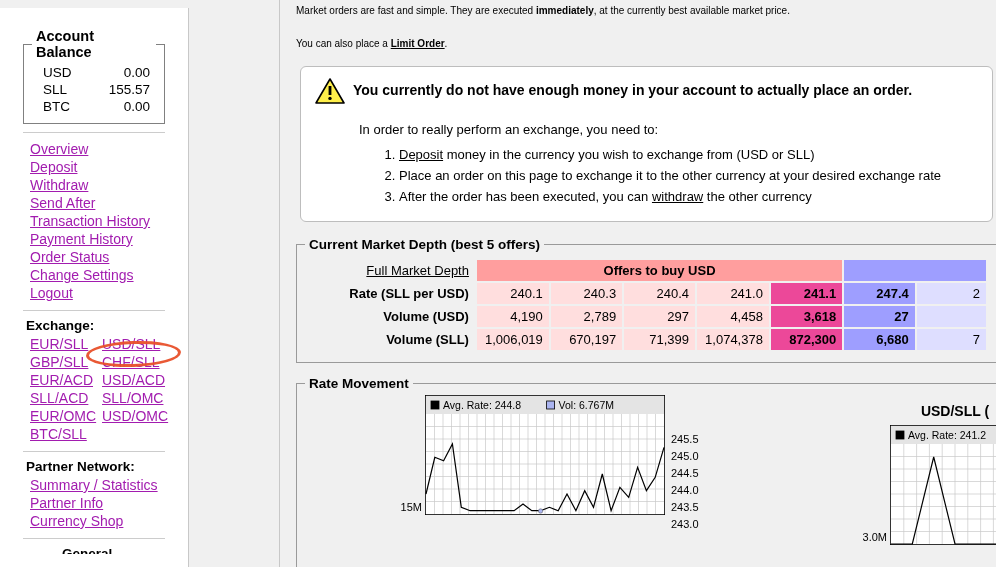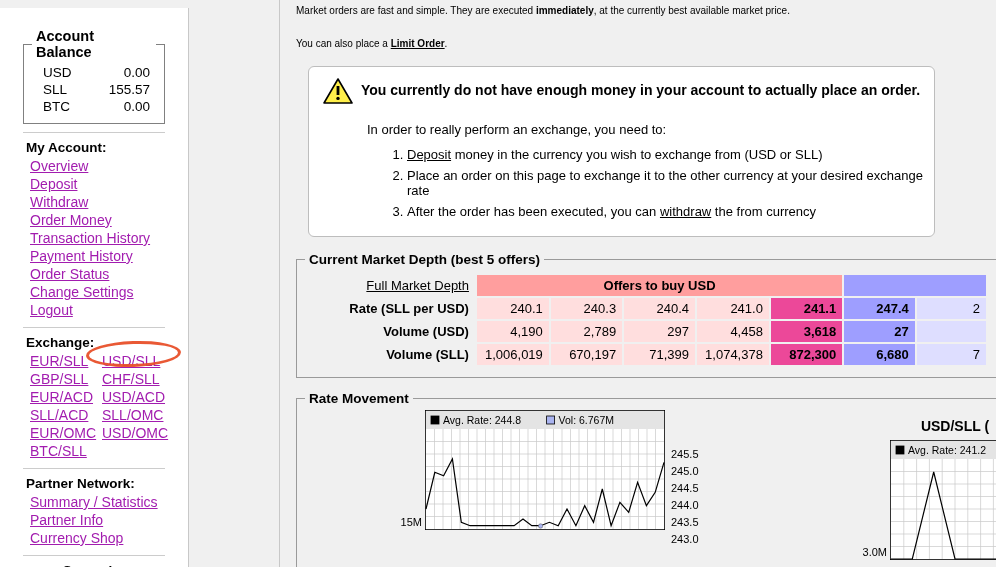--- a/index.html
+++ b/index.html
@@ -63,21 +63,21 @@
   #main {
     position: absolute; left: 281px; top: 0; width: 715px; height: 567px;
     background: #f0f0f0; padding: 0 0 0 15px; overflow: hidden;
   }
   .para { margin: 0; padding: 2px 0 0 0; font-size: 10px; line-height: 17px; }
   .para.second { padding-top: 16px; }
   a.ilink { color: #000; text-decoration: underline; font-weight: bold; cursor: pointer; }
   a.ilink.norm { font-weight: normal; }
 
   .warnbox {
-    margin: 14px 0 0 12px; width: 627px; background: #ffffff;
+    margin: 14px 0 0 4px; width: 693px; background: #ffffff;
     border: 1px solid #bdbdbd; border-radius: 6px; padding: 10px 3px 14px 14px;
   }
   .warnhead { display: flex; align-items: flex-start; gap: 8px; }
   .warnhead .wtext { font-weight: bold; font-size: 14px; padding-top: 5px; }
   .warnsub { padding: 14px 0 0 44px; font-size: 13px; }
   ol.steps { margin: 7px 0 0 0; padding-left: 84px; font-size: 13px; }
   ol.steps li { padding: 3px 0; }
 
   
   fieldset.panel {
@@ -134,26 +134,25 @@
         <tr>
           <td class="cur">BTC</td>
           <td class="amt">0.00</td>
         </tr>
       </tbody>
         </table>
     </fieldset>
 
     <hr class="sep">
 
-    <div class="sec-title">My Account:</div>
     <ul class="navlist">
       <li><a>Overview</a></li>
       <li><a>Deposit</a></li>
       <li><a>Withdraw</a></li>
-      <li><a>Order Money</a></li>
+      <li><a>Send After</a></li>
       <li><a>Transaction History</a></li>
       <li><a>Payment History</a></li>
       <li><a>Order Status</a></li>
       <li><a>Change Settings</a></li>
       <li><a>Logout</a></li>
     </ul>
 
     <hr class="sep">
 
     <div class="sec-title">Exchange:</div>
@@ -206,21 +205,21 @@
             <rect x="13.6" y="9" width="2.8" height="9" fill="#000000"></rect>
             <circle cx="15" cy="21.4" r="1.7" fill="#000000"></circle>
           </svg>
         </span>
         <span class="wtext">You currently do not have enough money in your account to actually place an order.</span>
       </div>
       <div class="warnsub">In order to really perform an exchange, you need to:</div>
       <ol class="steps">
         <li><a class="ilink norm">Deposit</a><span> money in the currency you wish to exchange from (USD or SLL)</span></li>
         <li><span>Place an order on this page to exchange it to the other currency at your desired exchange rate</span></li>
-        <li><span>After the order has been executed, you can </span><a class="ilink norm">withdraw</a><span> the from currency</span></li>
+        <li><span>After the order has been executed, you can </span><a class="ilink norm">withdraw</a><span> the other currency</span></li>
       </ol>
     </div>
 
     <fieldset class="panel">
       <legend>Current Market Depth (best 5 offers)</legend>
       <table class="depth">
         <tbody>
             <tr>
           <td class="rowlab link"><span>Full Market Depth</span></td>
           <td class="hdr-buy" colspan="5">Offers to buy USD</td>

